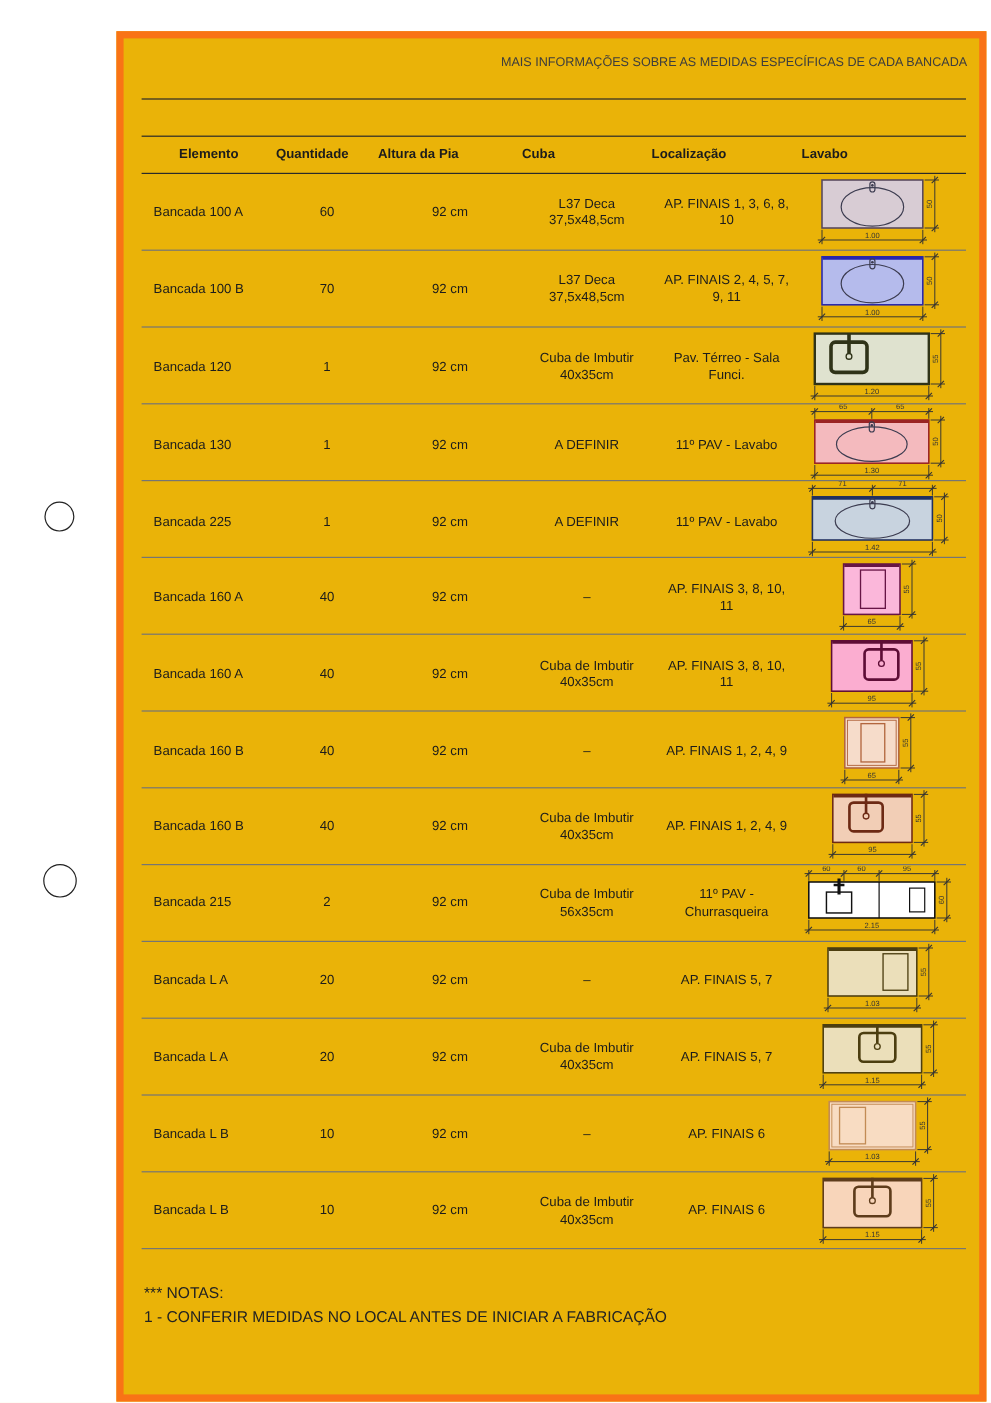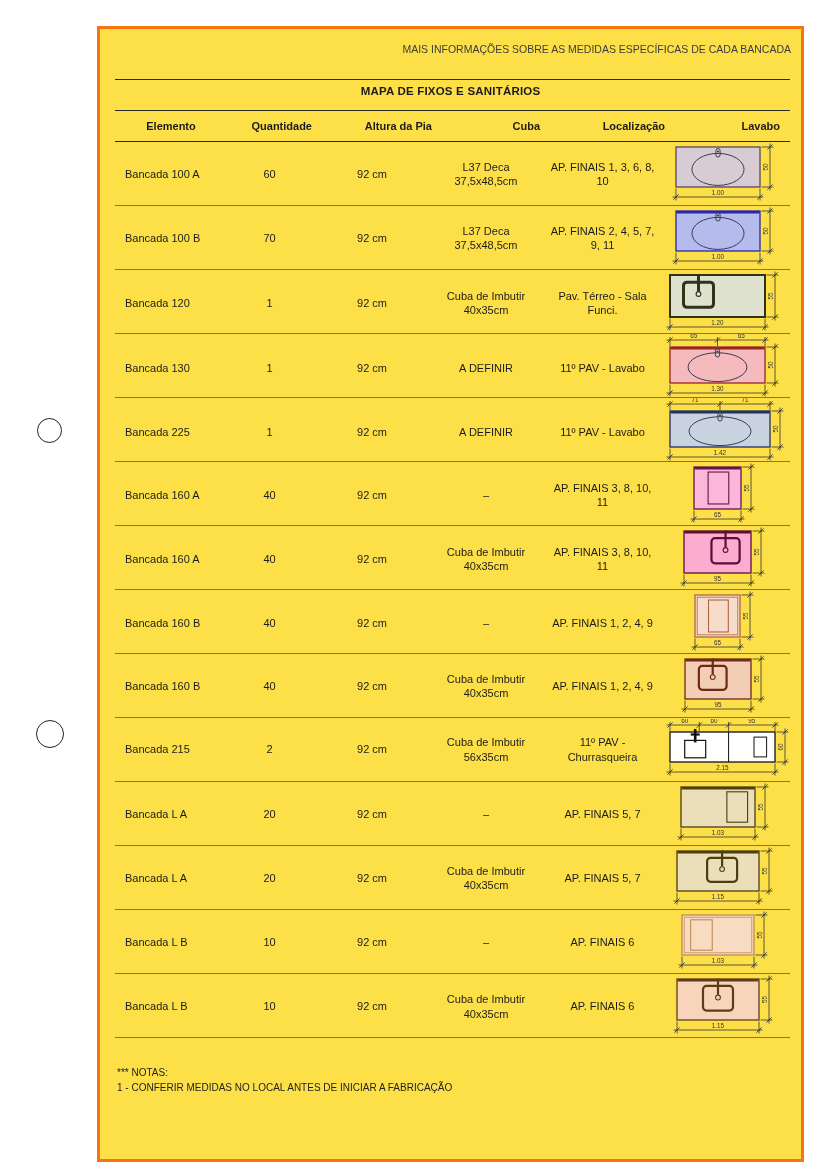--- a/index.html
+++ b/index.html
@@ -1,48 +1,47 @@
 <!DOCTYPE html>
 <html><head>
 <meta charset="utf-8">
 <style>
   html,body{margin:0;padding:0;background:#ffffff;}
   body{width:826px;height:1169px;position:relative;font-family:"Liberation Sans","DejaVu Sans",sans-serif;color:#1c1c1c;overflow:hidden;}
   .punch{position:absolute;border:1.6px solid #222;border-radius:50%;background:#fff;}
   #punch1{left:37px;top:418px;width:23px;height:23px;}
   #punch2{left:36px;top:720px;width:26px;height:26px;}
-  .frame{position:absolute;left:97px;top:26px;width:701px;height:1130px;border:3px solid #f97316;background:#fde047;}
+  .frame{position:absolute;left:97px;top:26px;width:701px;height:1130px;border:6px solid #f97316;background:#eab308;padding-left:12px;}
   .hdr-note{position:absolute;top:13px;right:10px;text-align:right;font-size:10.5px;line-height:1.4;color:#3d3d3d;}
   .hline{position:absolute;left:15px;right:11px;border-top:1.4px solid #2a2a2a;}
   #line-a{top:50px;} #line-b{top:81px;} #line-c{top:112px;}
   .title{position:absolute;top:56px;left:0;right:0;text-align:center;font-weight:bold;font-size:11.5px;letter-spacing:.2px;}
-  .thead{position:absolute;top:82px;left:15px;right:21px;height:30px;display:grid;grid-template-columns:112px 85px 120px 108px 125px 1fr;align-items:center;font-weight:bold;font-size:11px;}
-  .thead .hcell{text-align:right;}
+  .thead{position:absolute;top:82px;left:15px;right:1px;height:30px;display:grid;grid-template-columns:112px 85px 120px 108px 125px 1fr;align-items:center;font-weight:bold;font-size:11px;}
+  .thead .hcell{text-align:left;}
   .thead .hcell:first-child{text-align:center;}
   .rows{position:absolute;top:113px;left:15px;right:11px;}
   .trow{display:grid;grid-template-columns:112px 85px 120px 108px 125px 1fr;align-items:center;height:63px;border-bottom:1px solid #757575;font-size:11px;}
   .cell{text-align:center;white-space:pre-line;line-height:1.3;}
   .c-el{text-align:left;padding-left:10px;}
   .c-planta{display:flex;justify-content:center;align-items:center;}
   .c-planta svg{display:block;}
-  .notes{position:absolute;left:17px;top:1036px;font-size:10px;line-height:1.5;color:#222;}
+  .notes{position:absolute;left:17px;top:1036px;font-size:13px;line-height:1.5;color:#222;}
 </style>
 </head>
 <body>
 
 <div class="punch" id="punch1"></div>
 <div class="punch" id="punch2"></div>
 
 <div class="frame">
   <div class="hdr-note">
     <div>MAIS INFORMAÇÕES SOBRE AS MEDIDAS ESPECÍFICAS DE CADA BANCADA</div>
   </div>
 
   <div class="hline" id="line-a"></div>
-  <div class="title">MAPA DE FIXOS E SANITÁRIOS</div>
   <div class="hline" id="line-b"></div>
 
   <div class="thead">
       <div class="hcell">Elemento</div>
       <div class="hcell">Quantidade</div>
       <div class="hcell">Altura da Pia</div>
       <div class="hcell">Cuba</div>
       <div class="hcell">Localização</div>
       <div class="hcell">Lavabo</div>
     </div>

